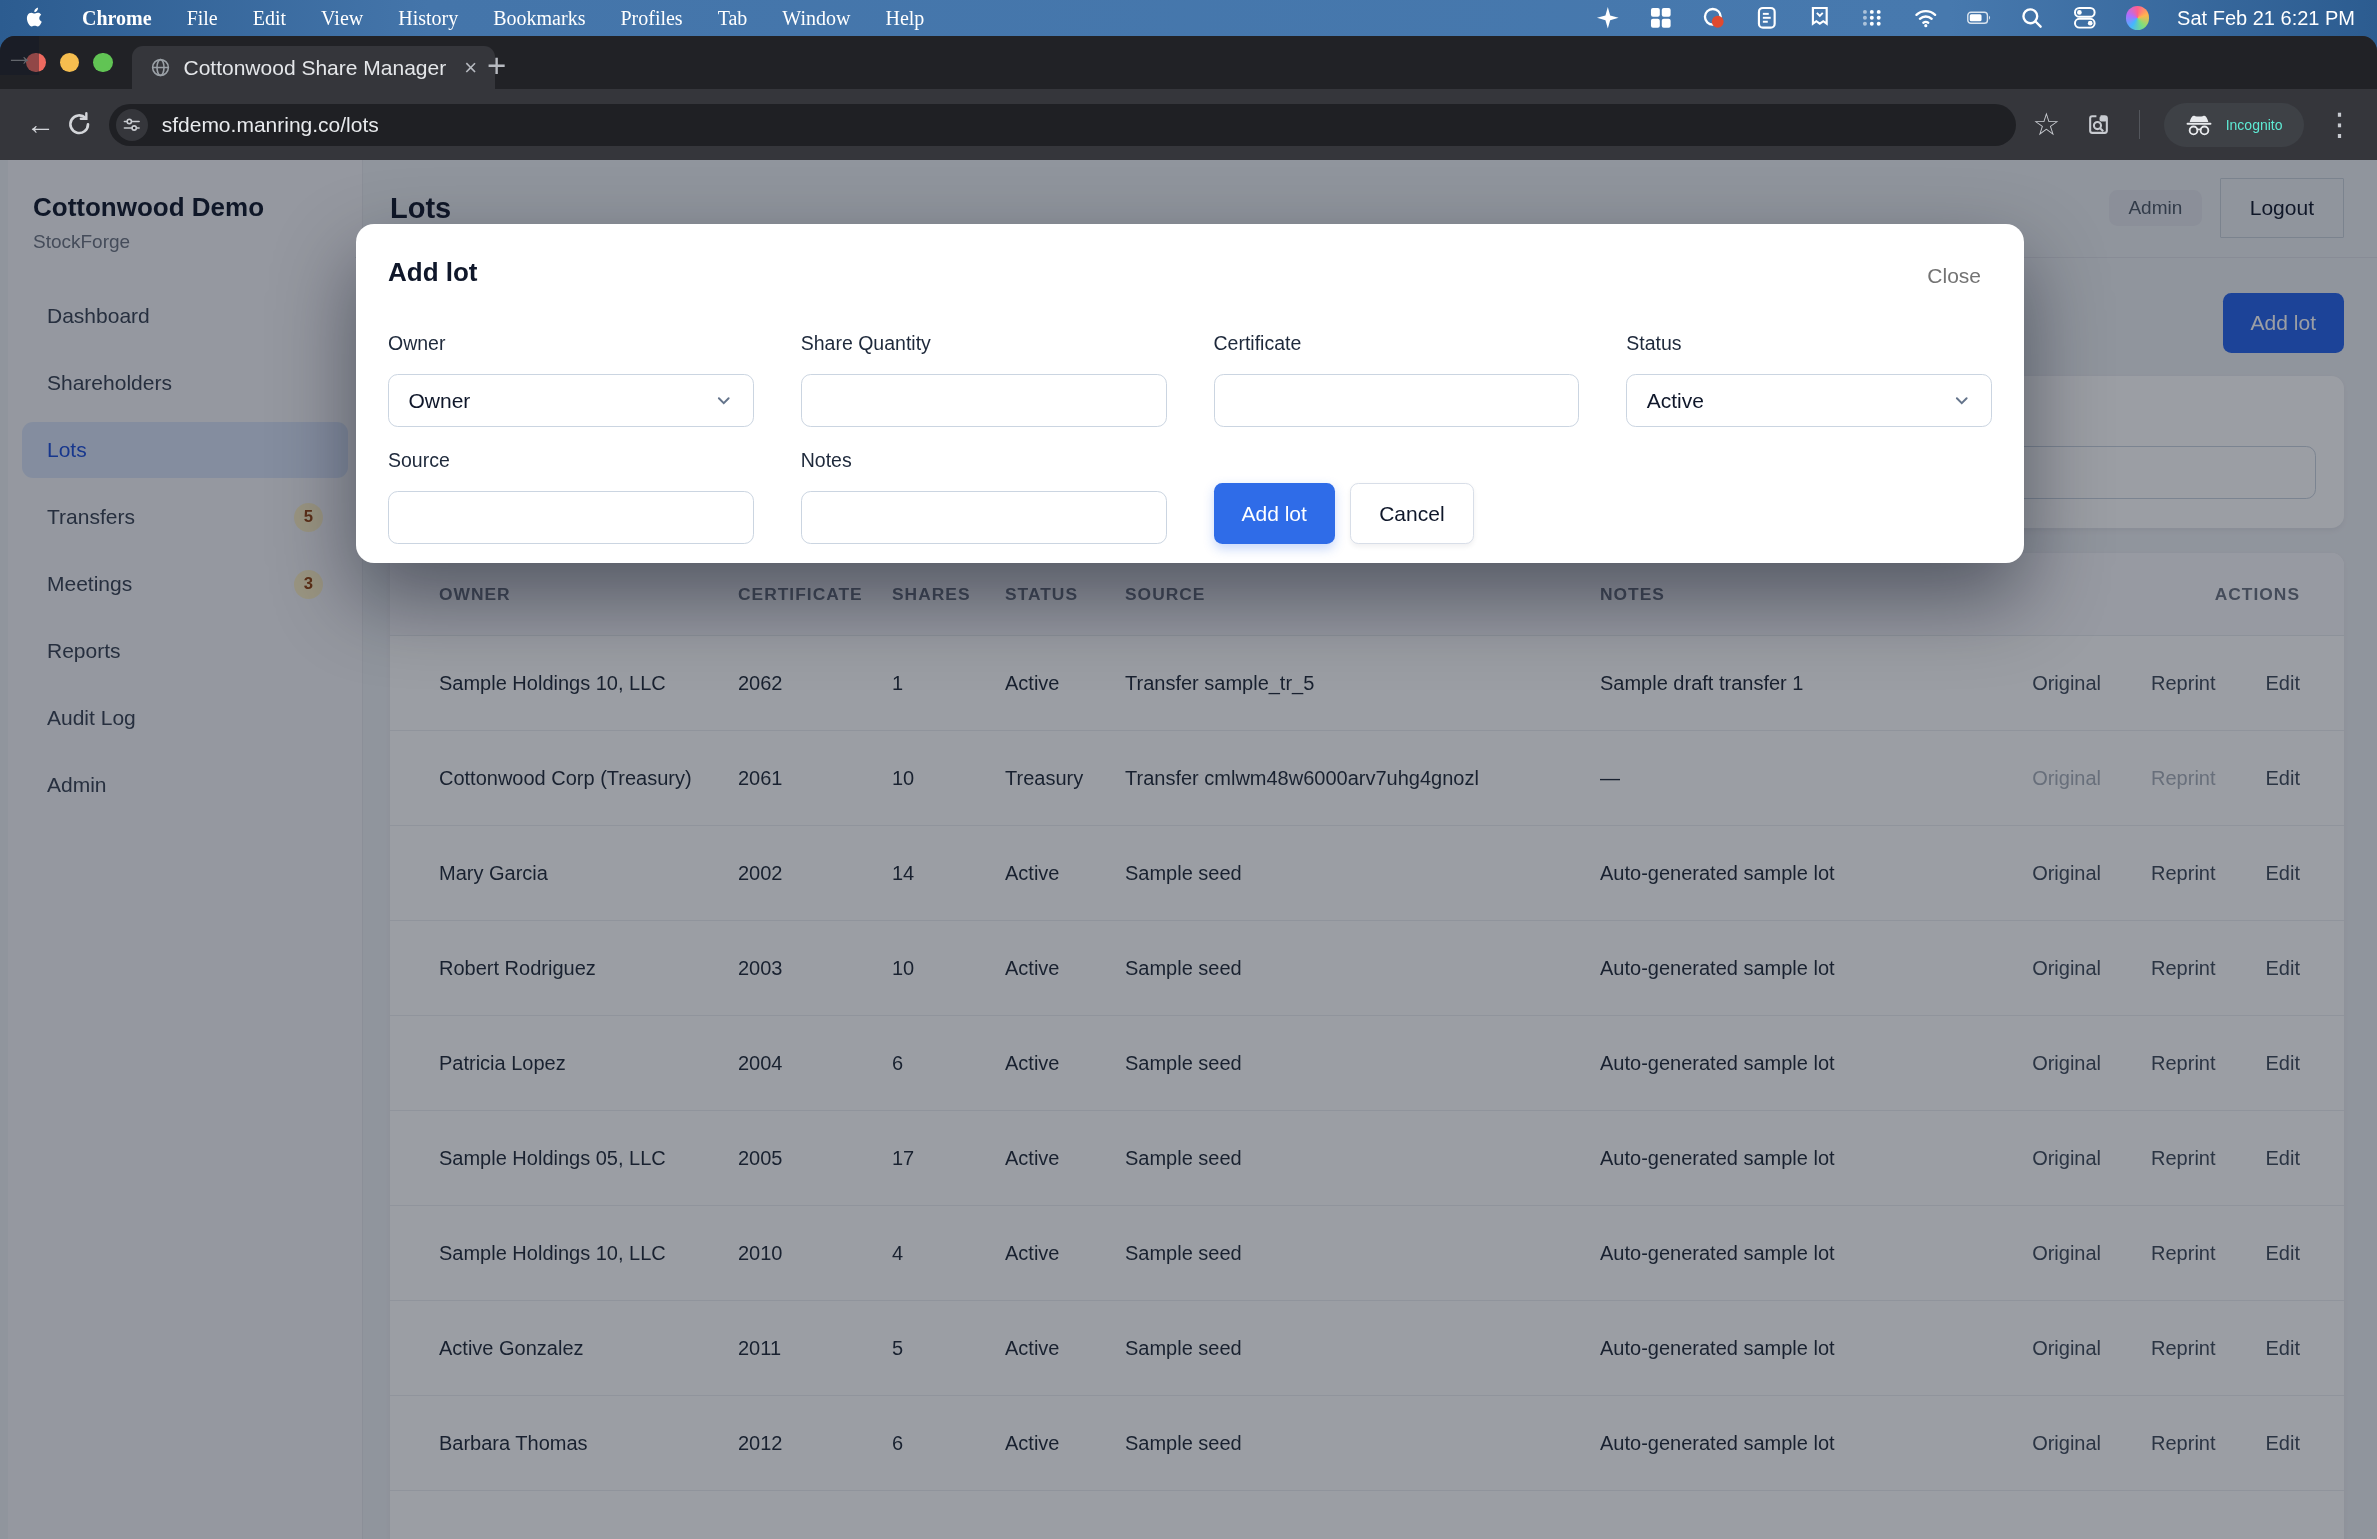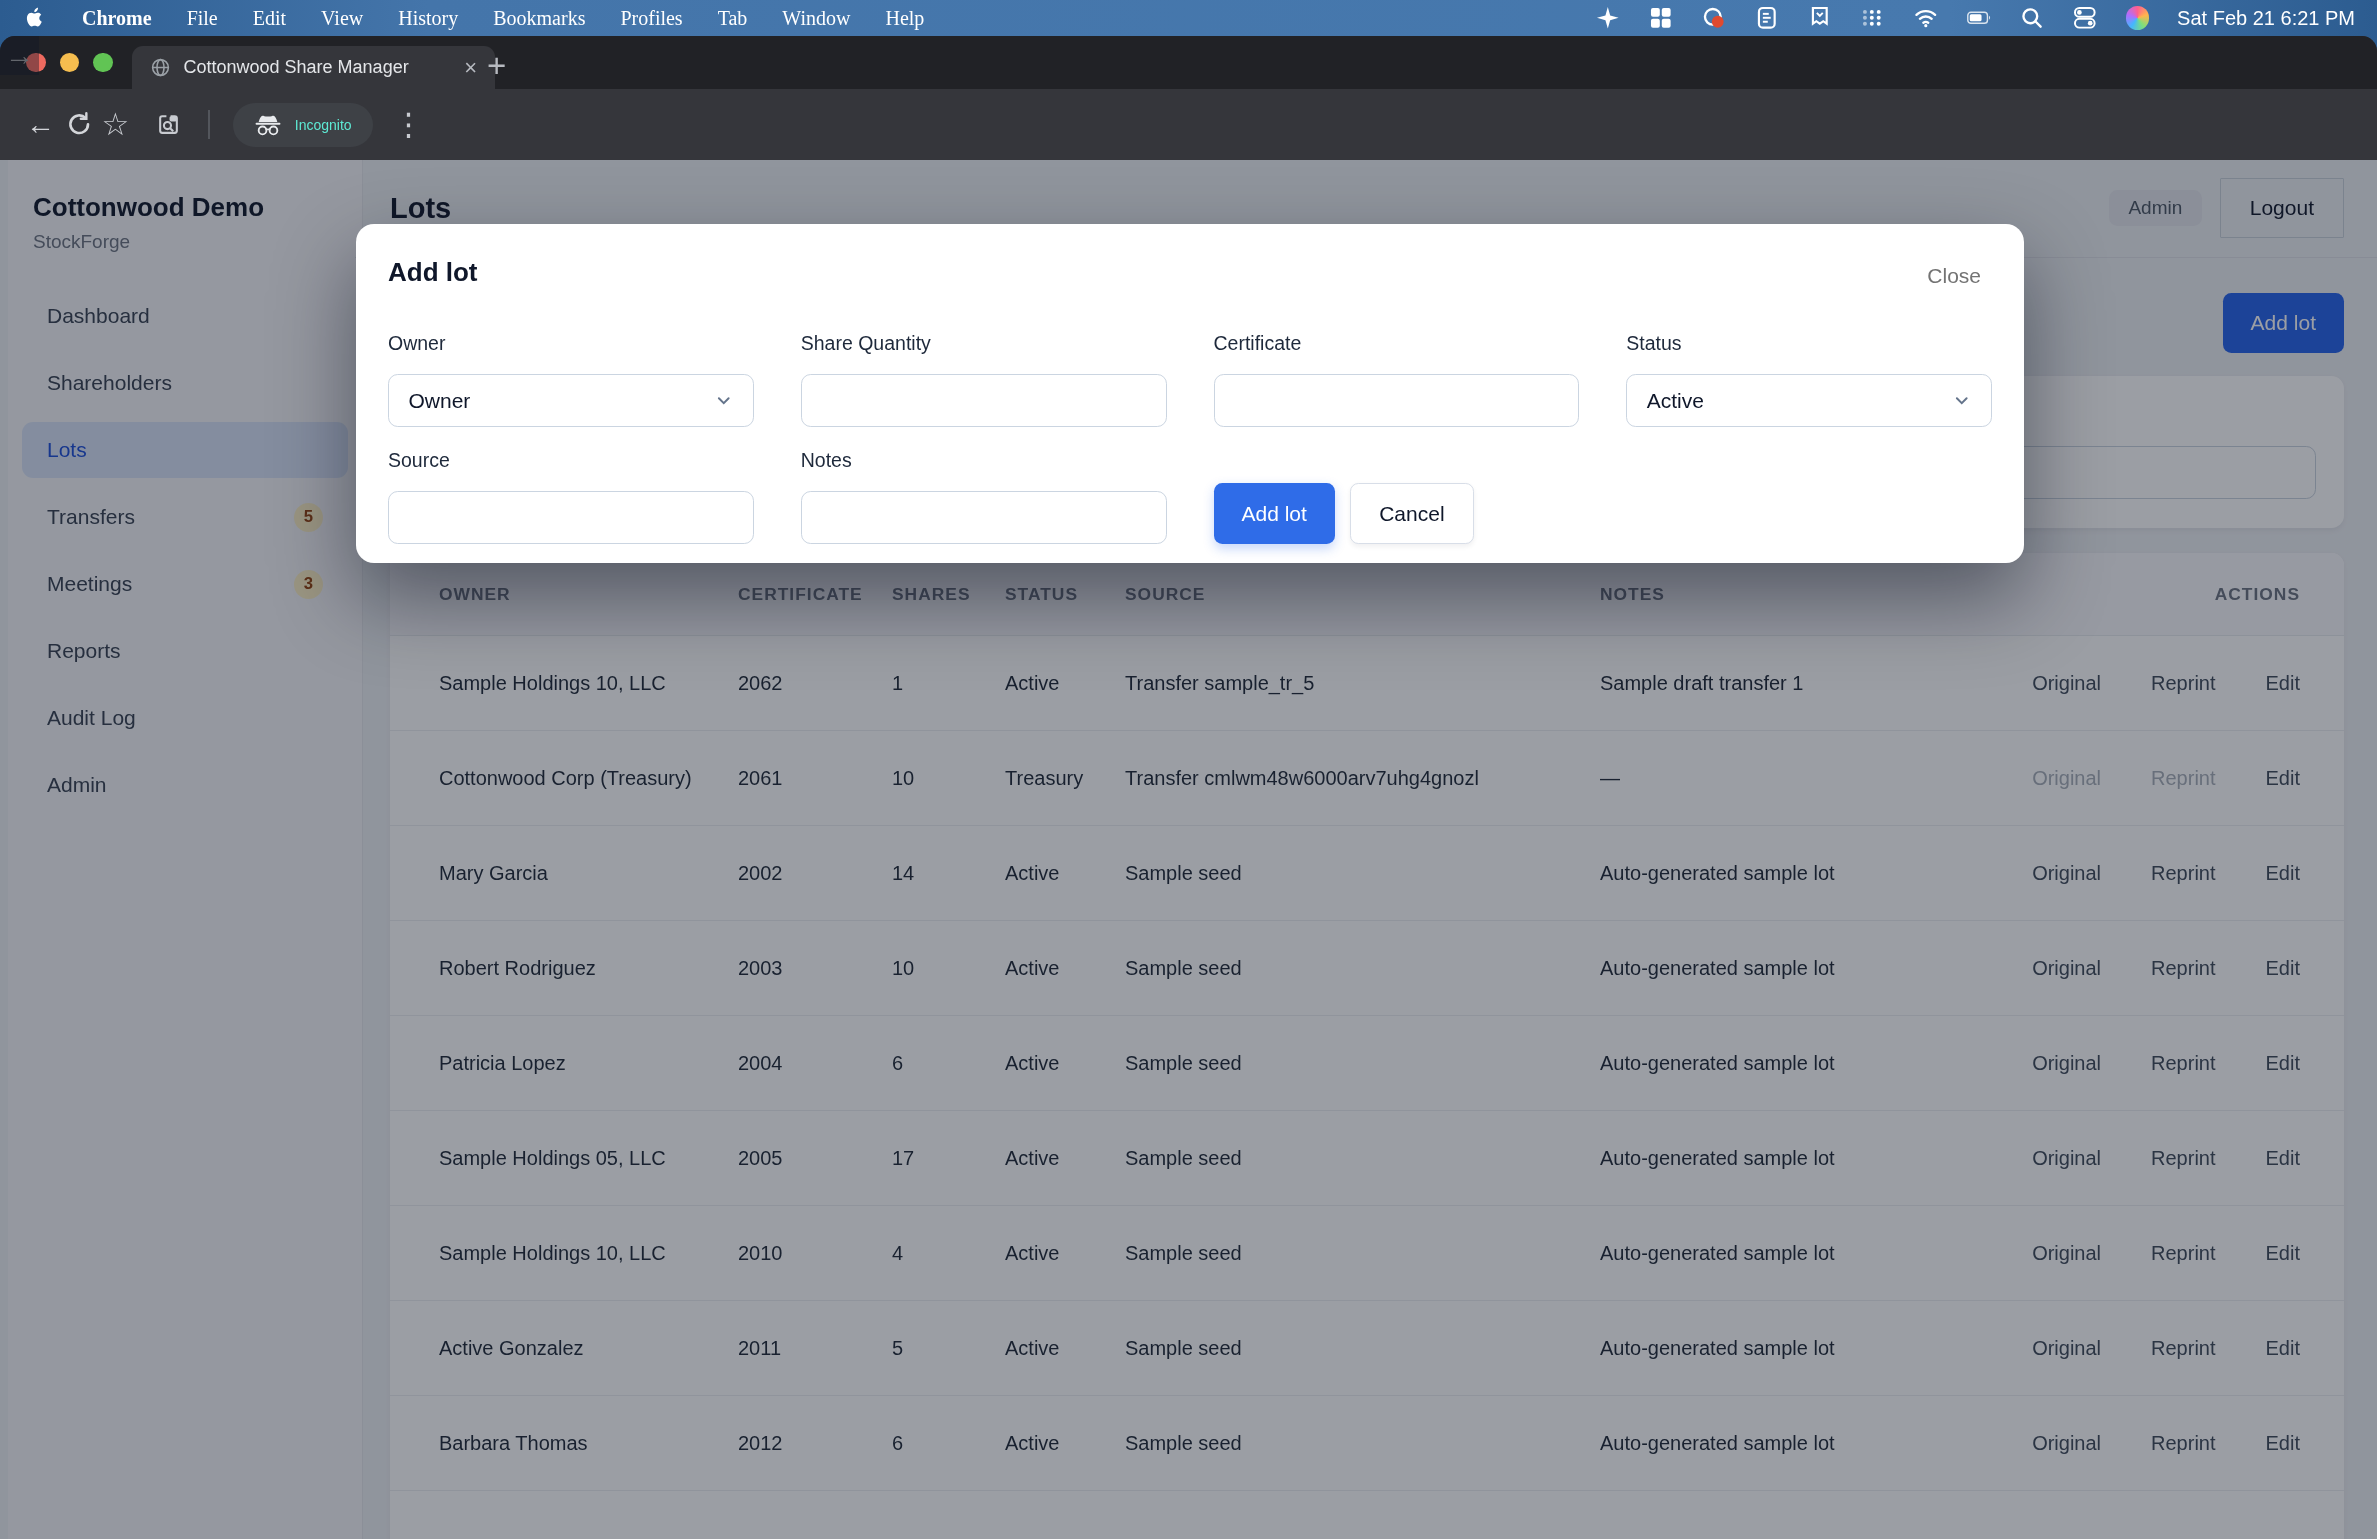--- a/index.html
+++ b/index.html
@@ -26,21 +26,21 @@
     border-radius:15.3px 15.3px 0 0;overflow:hidden;background:#35363b;}
   .tabstrip{position:relative;height:53px;background:#212226;}
   .lights{position:absolute;left:26.4px;top:16.7px;display:flex;gap:14px;}
   .light{width:19.5px;height:19.5px;border-radius:50%;}
   .light.red{background:#ee6a5f;}
   .light.yellow{background:#f5bd4f;}
   .light.green{background:#61c454;}
   .tab{position:absolute;left:132px;bottom:0;width:327px;height:43px;background:#35363b;
     border-radius:11px 11px 0 0;display:flex;align-items:center;padding:0 18px;gap:12.5px;}
   .globe svg{width:21px;height:21px;display:block;}
-  .tab-title{color:#e4e6e9;font-size:18px;white-space:nowrap;overflow:hidden;flex:1;}
+  .tab-title{color:#e4e6e9;font-size:21px;white-space:nowrap;overflow:hidden;flex:1;}
   .tab-close{color:#b7bac0;font-size:22px;line-height:1;}
   .newtab{position:absolute;left:487px;bottom:4.2px;color:#b7bac0;font-size:33px;font-weight:300;}
   .toolbar{height:71px;background:#35363b;display:flex;align-items:center;padding:0 21px;}
   .nav-ico{width:39px;height:39px;display:flex;align-items:center;justify-content:center;
     font-size:29px;color:#d3d5d9;}
   .nav-ico.dim{color:#63666c;}
   .nav-ico svg{width:26.4px;height:26.4px;}
   .urlpill{flex:1;height:42px;background:#1f2024;border-radius:21px;display:flex;align-items:center;
     padding:0 8.3px 0 7px;margin:0 14px 0 9.7px;}
   .site-ico{width:32px;height:32px;border-radius:50%;background:#35363b;display:flex;
@@ -249,20 +249,31 @@
   </div>
   <div class="toolbar">
     <span class="nav-ico">←</span>
     <span class="nav-ico dim">→</span>
     <span class="nav-ico">
       <svg viewBox="0 0 24 24" fill="none" stroke="#d3d5d9" stroke-width="2.4" stroke-linecap="round">
           <path d="M20 12a8 8 0 1 1-2.3-5.6"></path>
           <path d="M18.5 2v5h-5" stroke-width="2.2"></path>
         </svg>
     </span>
+    <div class="urlpill">
+      <span class="site-ico">
+        <svg viewBox="0 0 24 24" fill="none" stroke="#c8cbd0" stroke-width="2" stroke-linecap="round">
+            <line x1="3" y1="8" x2="21" y2="8"></line>
+            <circle cx="9" cy="8" r="2.6" fill="#1f2024"></circle>
+            <line x1="3" y1="16" x2="21" y2="16"></line>
+            <circle cx="15" cy="16" r="2.6" fill="#1f2024"></circle>
+          </svg>
+      </span>
+      <span class="url-text">sfdemo.manring.co/lots</span>
+    </div>
     <div class="tb-right">
       <span class="tb-ico">☆</span>
       <span class="tb-ico">
         <svg viewBox="0 0 24 24" fill="none" stroke="#c8cbd0" stroke-width="2">
             <path d="M14 4h4a2 2 0 0 1 2 2v12a2 2 0 0 1-2 2H6a2 2 0 0 1-2-2V6a2 2 0 0 1 2-2h4"></path>
             <rect x="13" y="4" width="7" height="5" rx="1.5" fill="#c8cbd0" stroke="none"></rect>
             <circle cx="11" cy="13" r="3.4"></circle>
             <line x1="13.6" y1="15.6" x2="16.5" y2="18.5"></line>
           </svg>
       </span>

